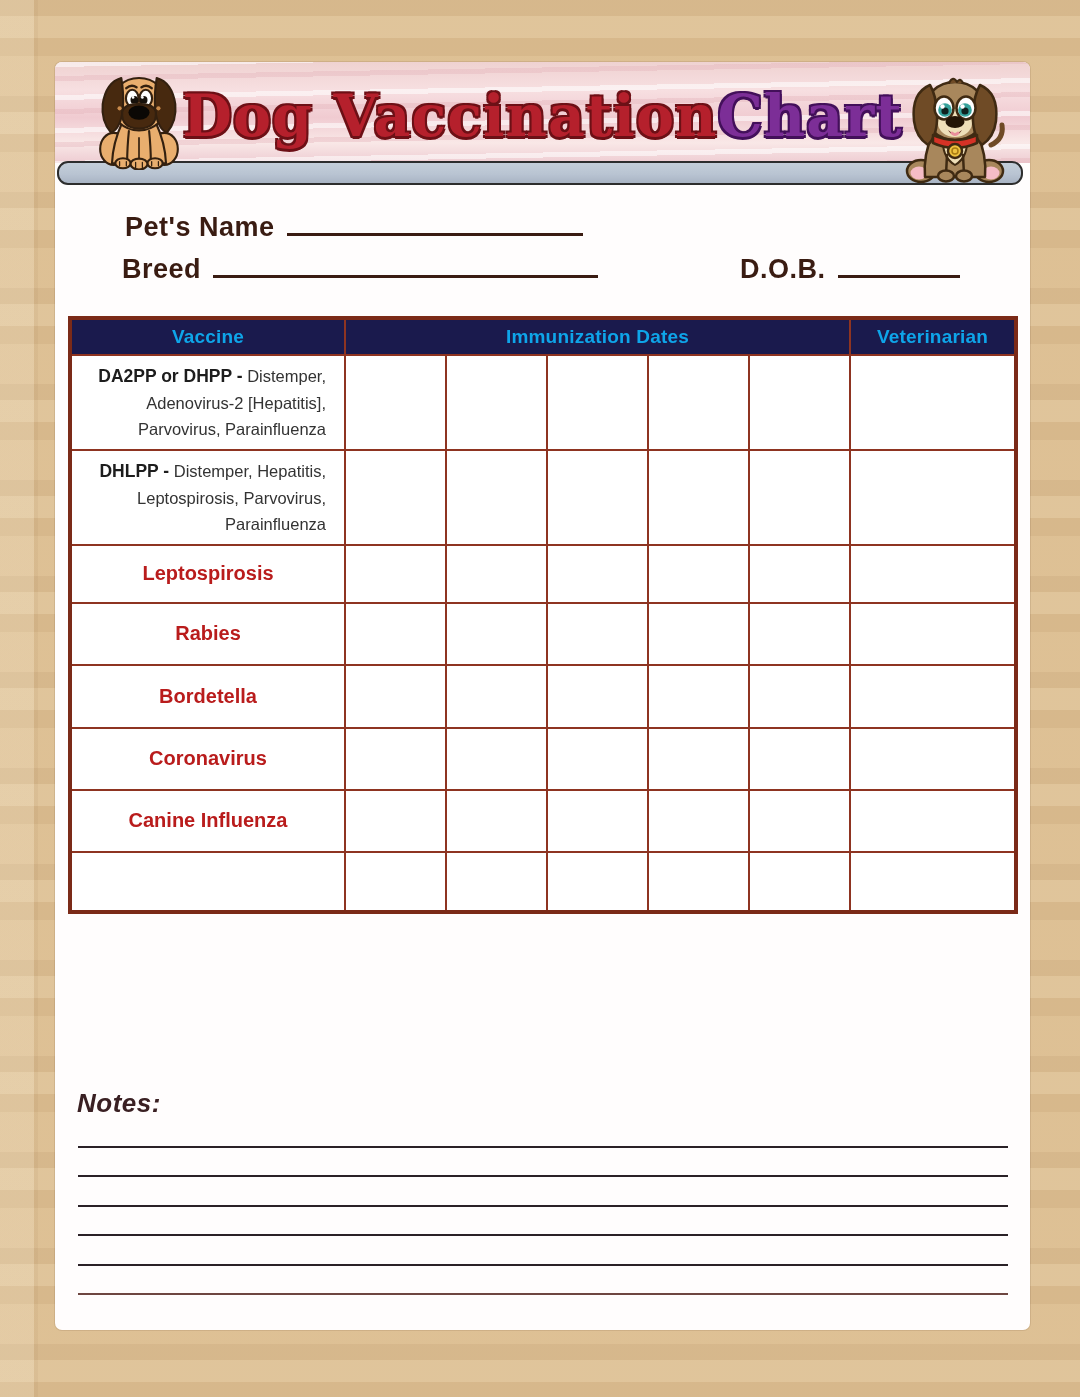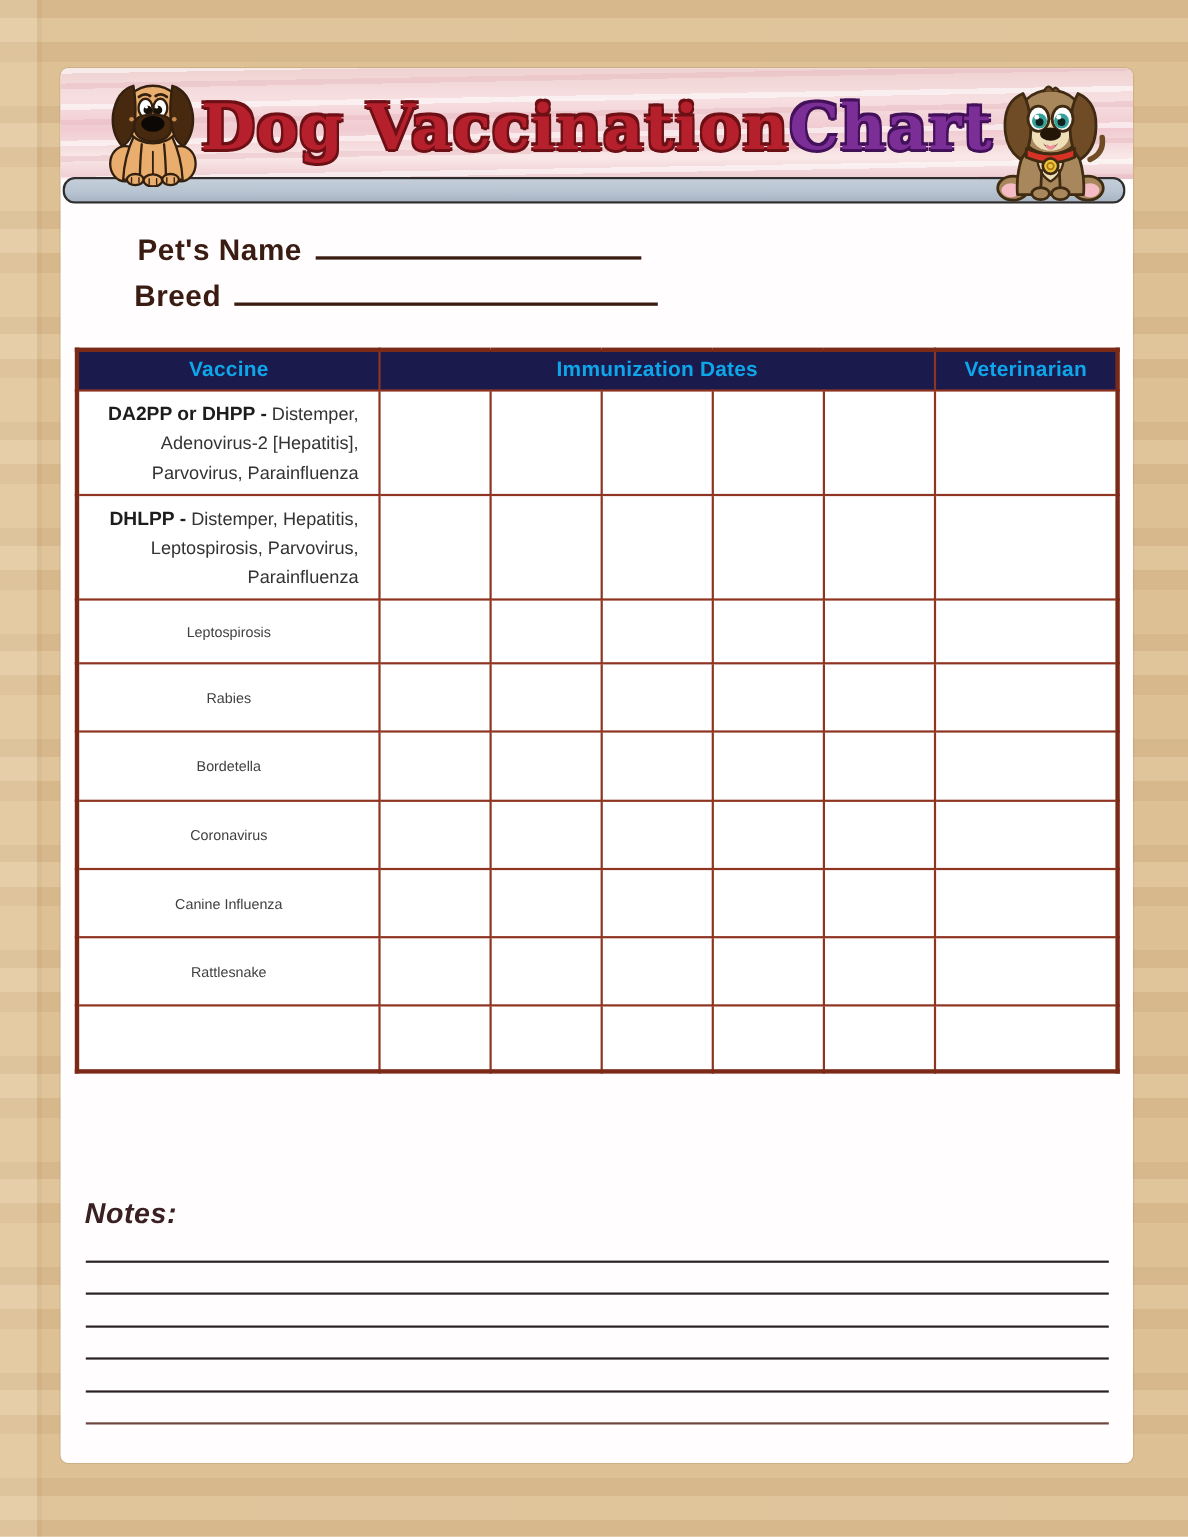--- a/index.html
+++ b/index.html
@@ -67,21 +67,21 @@
     position:absolute;left:13px;top:254px;width:946px;
     border-collapse:collapse;table-layout:fixed;
     border:4px solid var(--table-border-outer,#7b2a18);
     background:#fff;
   }
   table.vx th,table.vx td{border:2px solid var(--table-border,#8e3421);padding:0;}
   table.vx th{
     background:var(--header-navy,#1a1a4d);color:#0ea5e9;
     font-size:19px;font-weight:700;height:34px;letter-spacing:.2px;
   }
-  td.vac{font-size:13px;font-weight:400;color:#404040;text-align:center;vertical-align:middle;}
+  td.vac{font-size:20px;font-weight:700;color:#b91c1c;text-align:center;vertical-align:middle;}
   td.vac.detail{font-size:16.5px;font-weight:400;text-align:right;vertical-align:middle;
     padding:6px 18px 6px 13px;line-height:1.6;color:#333;}
   td.vac.detail b{font-size:17.5px;font-weight:700;color:#1d1d1d;}
   tr.h86{height:86px;} tr.h84{height:84px;} tr.h58{height:58px;}
   tr.h62{height:62px;} tr.h63{height:63px;} tr.h60{height:60px;}
   
   .notes-label{
     position:absolute;left:22px;top:1026px;
     font-size:26px;font-weight:700;font-style:italic;color:#3a2023;letter-spacing:.5px;
   }
@@ -164,20 +164,23 @@
     </svg>
   </div>
   <div class="divider-bar"></div>
 
   <div class="field f-petname">
     <span>Pet's Name</span><span class="fline w296"></span>
   </div>
   <div class="field f-breed">
     <span>Breed</span><span class="fline w385"></span>
   </div>
+  <div class="field f-dob">
+    <span>D.O.B.</span><span class="fline w122"></span>
+  </div>
 
   <table class="vx">
     <colgroup>
       <col style="width:275px">
         <col style="width:101px">
         <col style="width:101px">
         <col style="width:101px">
         <col style="width:101px">
         <col style="width:101px">
         <col style="width:166px">
@@ -246,29 +249,20 @@
       </tr>
       <tr class="h62">
         <td class="vac">Canine Influenza</td>
         <td class="dc"></td>
           <td class="dc"></td>
           <td class="dc"></td>
           <td class="dc"></td>
           <td class="dc"></td>
         <td class="vet"></td>
       </tr>
-      <tr class="h62">
-        <td class="vac">Rattlesnake</td>
-        <td class="dc"></td>
-          <td class="dc"></td>
-          <td class="dc"></td>
-          <td class="dc"></td>
-          <td class="dc"></td>
-        <td class="vet"></td>
-      </tr>
       <tr class="h60">
         <td class="vac"></td>
         <td class="dc"></td>
           <td class="dc"></td>
           <td class="dc"></td>
           <td class="dc"></td>
           <td class="dc"></td>
         <td class="vet"></td>
       </tr>
     </tbody>

